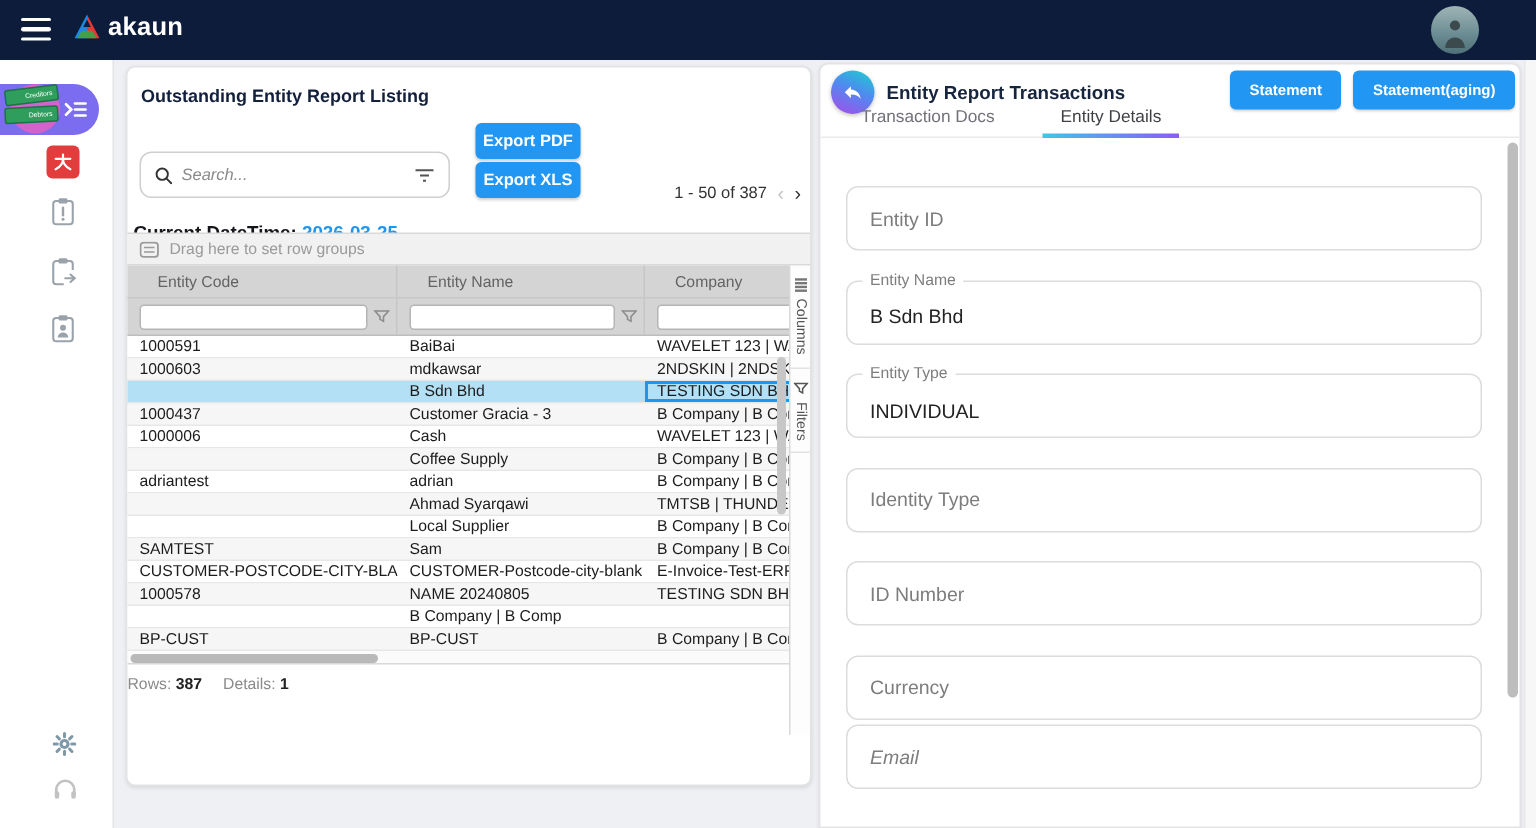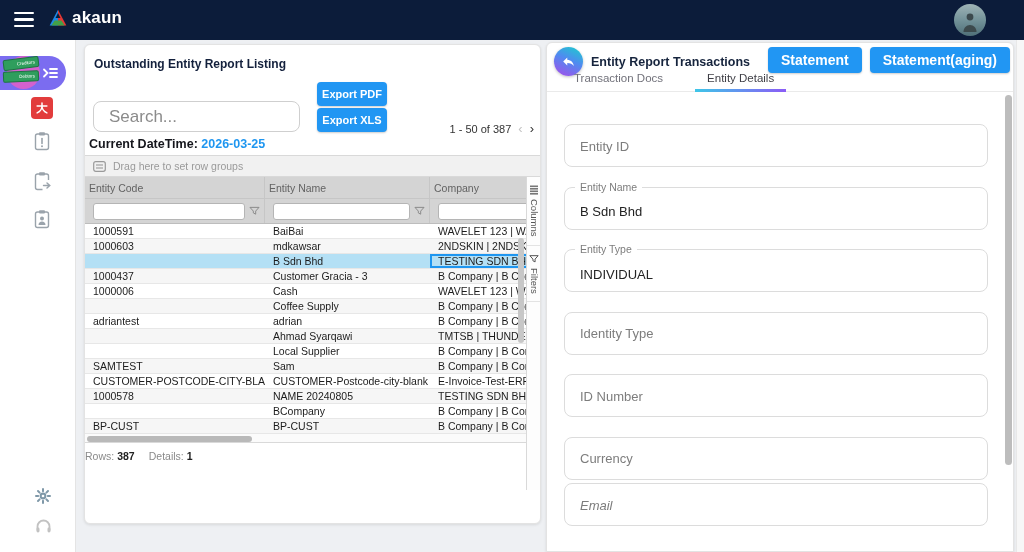--- a/index.html
+++ b/index.html
@@ -30,34 +30,34 @@
   .headset-pos { top:478px; left:35px; }
 
   
   .card { position:absolute; background:#fff; border:1px solid #e3e3e3; border-radius:6px; box-shadow:0 1px 3px rgba(0,0,0,.10); }
   .main-card { left:84px; top:44px; width:457px; height:480px; z-index:10; }
   .detail-card { left:546px; top:42px; width:468px; height:510px; z-index:10; border-radius:6px 6px 0 0; overflow:hidden; }
 
   
   .listing-title { position:absolute; left:9px; top:12px; font-size:12px; font-weight:bold; color:#13203c; }
   .search-box { position:absolute; left:8px; top:56px; width:207px; height:31px; border:1px solid #cfcfcf; border-radius:8px; background:#fff; display:flex; align-items:center; padding:0 9px; gap:6px; }
-  .search-box input { border:none; outline:none; flex:1; font-size:17px; color:#444; font-family:"Liberation Sans",sans-serif; background:transparent; }
+  .search-box input { border:none; outline:none; flex:1; font-size:11px; color:#444; font-family:"Liberation Sans",sans-serif; background:transparent;font-style:italic; }
   .search-box input::placeholder { color:#8b8b8b; }
   .btn-blue { position:absolute; left:232px; width:70px; height:24px; background:#2196f3; color:#fff; font-size:11px; font-weight:bold; border:none; border-radius:4px; cursor:pointer; font-family:"Liberation Sans",sans-serif; box-shadow:0 1px 2px rgba(0,0,0,.2); }
   .btn-pdf { top:37px; } .btn-xls { top:63px; }
   .pagination { position:absolute; right:6px; top:76px; font-size:11px; color:#333; display:flex; align-items:center; gap:7px; }
   .pg-prev { color:#c3c3c3; font-size:13px; } .pg-next { color:#333; font-size:13px; cursor:pointer; }
-  .datetime { position:absolute; left:4px; top:92px; font-size:12.5px; font-weight:bold; color:#15161c; }
+  .datetime { position:absolute; left:4px; top:103px; font-size:12.5px; font-weight:bold; color:#15161c; }
   .datetime .dt-val { color:#1e96f0; }
 
   
   .grid { position:absolute; left:0; top:110px; width:455px; height:369px; border-top:1px solid #d9d9d9; font-size:10.5px; }
   .dragbar { height:21px; background:#f1f1f1; border-bottom:1px solid #d9d9d9; display:flex; align-items:center; gap:7px; padding-left:8px; color:#9a9a9a; font-size:10.5px;text-align:center; }
   .ghead { height:21px; background:#d4d4d4; display:grid; grid-template-columns:180px 165px 1fr; align-items:center; color:#636363; }
-  .ghead div { padding-left:4px; border-right:1px solid #c6c6c6; height:100%; display:flex; align-items:center; overflow:hidden; white-space:nowrap; }
+  .ghead div { padding-left:20px; border-right:1px solid #c6c6c6; height:100%; display:flex; align-items:center; overflow:hidden; white-space:nowrap; }
   .gfilter { height:26px; background:#d4d4d4; border-top:1px solid #c6c6c6; border-bottom:1px solid #bdbdbd; display:grid; grid-template-columns:180px 165px 1fr; align-items:center; }
   .fcell { display:flex; align-items:center; gap:4px; padding:0 4px 0 8px; border-right:1px solid #c6c6c6; height:100%; overflow:hidden; }
   .fcell input { flex:1; height:17px; border:1px solid #b5b5b5; border-radius:3px; background:#fff; min-width:10px; outline:none; }
   .grid-rows { position:relative; }
   .grow { height:15px; display:grid; grid-template-columns:180px 165px 1fr; border-bottom:1px solid #e7e7e7; background:#fff; color:#1c1c1c; cursor:pointer; }
   .grow.alt { background:#f6f6f6; }
   .grow.sel { background:#b4e0f5; }
   .gcell { padding-left:8px; display:flex; align-items:center; white-space:nowrap; overflow:hidden; }
   .gcell.selcell { border:2px solid #1e96f0; padding-left:6px; }
   .hscroll { height:9px; border-bottom:1px solid #d9d9d9; position:relative; background:#fbfbfb; }
@@ -65,21 +65,21 @@
   .gstatus { height:26px; display:flex; align-items:center; gap:14px; font-size:10.5px; color:#8a8a8a; }
   .gstatus b { color:#222; margin-left:3px; }
   .tool-strip { position:absolute; right:0; top:21px; width:14px; height:313px; background:#fdfdfd; border-left:1px solid #d9d9d9; z-index:5; }
   .tool-btn { writing-mode:vertical-rl; font-size:9.5px; color:#555; display:flex; align-items:center; gap:4px; padding:8px 0 8px 0; margin:0 auto; border-bottom:1px solid #e3e3e3; width:14px; justify-content:flex-start; cursor:pointer; }
   .vscroll-thumb { position:absolute; right:16px; top:82px; width:6px; height:105px; border-radius:3px; background:#c7c7c7; z-index:6; }
 
   
   .back-btn { position:absolute; left:7px; top:4px; width:29px; height:29px; border-radius:50%; background:linear-gradient(205deg,#1fc9cf 5%,#4f8bf0 45%,#a050ea 95%); display:flex; align-items:center; justify-content:center; cursor:pointer; box-shadow:0 1px 3px rgba(0,0,0,.25); }
   .detail-title { position:absolute; left:44px; top:12px; font-size:12.5px; font-weight:bold; color:#16243d; }
   .action-btns { position:absolute; right:3px; top:4px; display:flex; gap:8px; }
-  .action-btn { height:26px; padding:0 13px; background:#2196f3; color:#fff; font-size:14px; font-weight:bold; border:none; border-radius:4px; cursor:pointer; font-family:"Liberation Sans",sans-serif; box-shadow:0 1px 2px rgba(0,0,0,.2); }
+  .action-btn { height:26px; padding:0 13px; background:#2196f3; color:#fff; font-size:10px; font-weight:bold; border:none; border-radius:4px; cursor:pointer; font-family:"Liberation Sans",sans-serif; box-shadow:0 1px 2px rgba(0,0,0,.2); }
   .tabs { position:absolute; left:0; top:22px; width:100%; height:27px; border-bottom:1px solid #eaeaea; display:flex; padding-left:15px; gap:20px; }
   .tab { position:relative; height:100%; display:flex; align-items:center; padding:0 12px; font-size:11.5px; color:#71717a; cursor:pointer; }
   .tab.active { color:#3f3f46; }
   .tab.active::after { content:""; position:absolute; left:0; right:0; bottom:-1px; height:3px; background:linear-gradient(90deg,#3ec6e8,#8b5cf6); }
   .detail-form { position:absolute; left:0; top:49px; width:100%; height:461px; }
   .field { position:absolute; left:17px; width:424px; height:43px; border:1px solid #dcdcdc; border-radius:8px; background:#fff; }
   .field .ph { position:absolute; left:15px; top:50%; transform:translateY(-50%); color:#7d7d7d; font-size:13px; }
   .field .flabel { position:absolute; top:-7px; left:10px; background:#fff; padding:0 5px; font-size:10.5px; color:#7d7d7d; }
   .field .fvalue { position:absolute; left:15px; top:58%; transform:translateY(-50%); font-size:13px; color:#232323; }
   .panel-scroll { position:absolute; left:1005px; top:95px; width:7px; height:370px; border-radius:4px; background:#bdbdbd; z-index:15; }
@@ -300,21 +300,20 @@
           <div class="gcell">CUSTOMER-Postcode-city-blank</div>
           <div class="gcell">E-Invoice-Test-ERP2</div>
         </div>
         <div class="grow alt">
           <div class="gcell">1000578</div>
           <div class="gcell">NAME 20240805</div>
           <div class="gcell">TESTING SDN BHD |</div>
         </div>
         <div class="grow">
           <div class="gcell"></div>
-          <div class="gcell">BCompany</div>
           <div class="gcell">B Company | B Comp</div>
         </div>
         <div class="grow alt">
           <div class="gcell">BP-CUST</div>
           <div class="gcell">BP-CUST</div>
           <div class="gcell">B Company | B Comp</div>
         </div>
       </div>
 
     <div class="hscroll">

